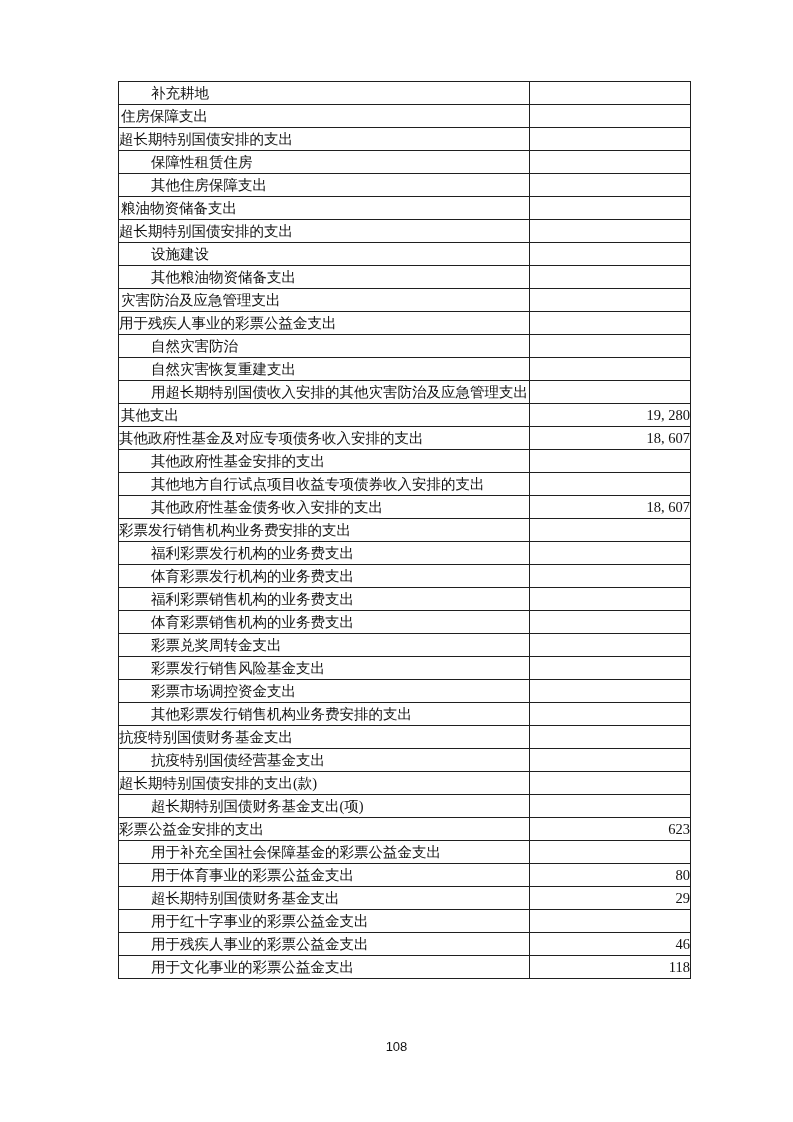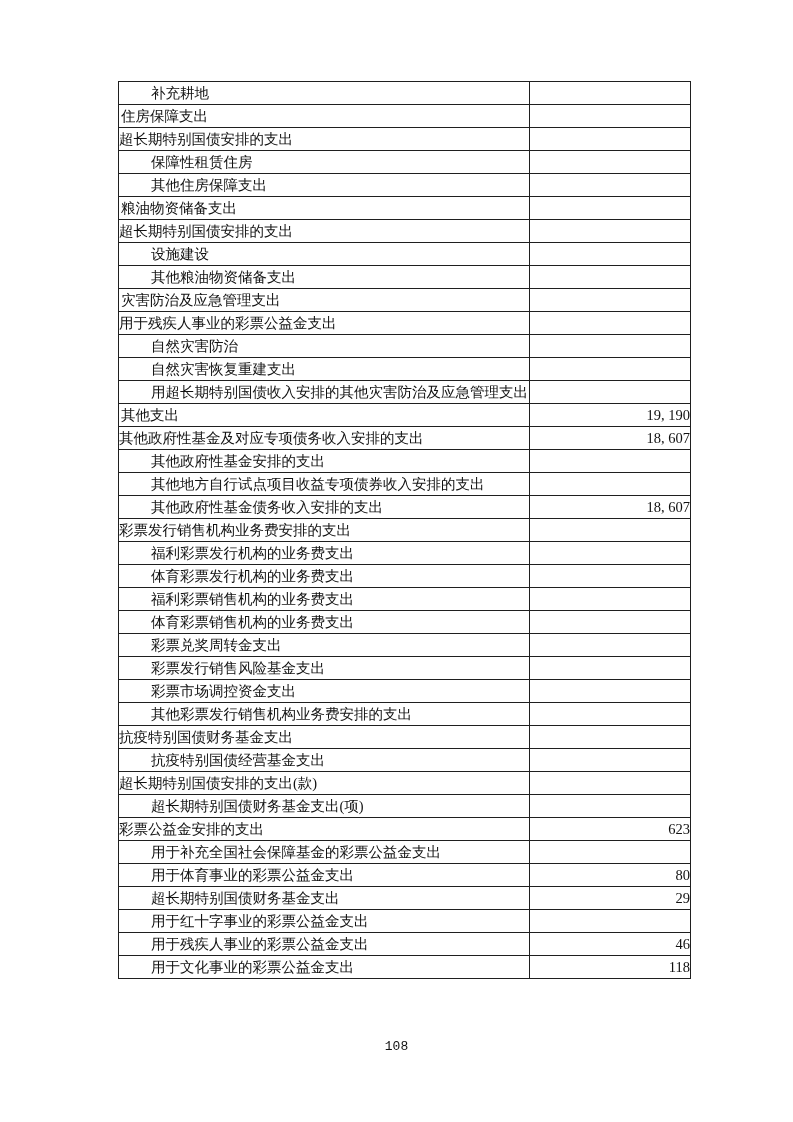--- a/index.html
+++ b/index.html
@@ -42,21 +42,21 @@
     text-align: right;
     padding-right: 3px;
     font-size: 14px;
   }
   .page-number {
     position: absolute;
     top: 1039px;
     left: 0;
     width: 100%;
     text-align: center;
-    font-family: Liberation Mono, monospace;
+    font-family: Liberation Sans, sans-serif;
     font-size: 13px;
     color: #111111;
   }
 </style>
 </head>
 <body>
 
 <div class="page">
   <table class="budget">
     <colgroup>
@@ -115,21 +115,21 @@
         <tr>
           <td class="label indent-2">自然灾害恢复重建支出</td>
           <td class="value"></td>
         </tr>
         <tr>
           <td class="label indent-2">用超长期特别国债收入安排的其他灾害防治及应急管理支出</td>
           <td class="value"></td>
         </tr>
         <tr>
           <td class="label indent-0">其他支出</td>
-          <td class="value">19, 190</td>
+          <td class="value">19, 280</td>
         </tr>
         <tr>
           <td class="label indent-1">其他政府性基金及对应专项债务收入安排的支出</td>
           <td class="value">18, 607</td>
         </tr>
         <tr>
           <td class="label indent-2">其他政府性基金安排的支出</td>
           <td class="value"></td>
         </tr>
         <tr>

